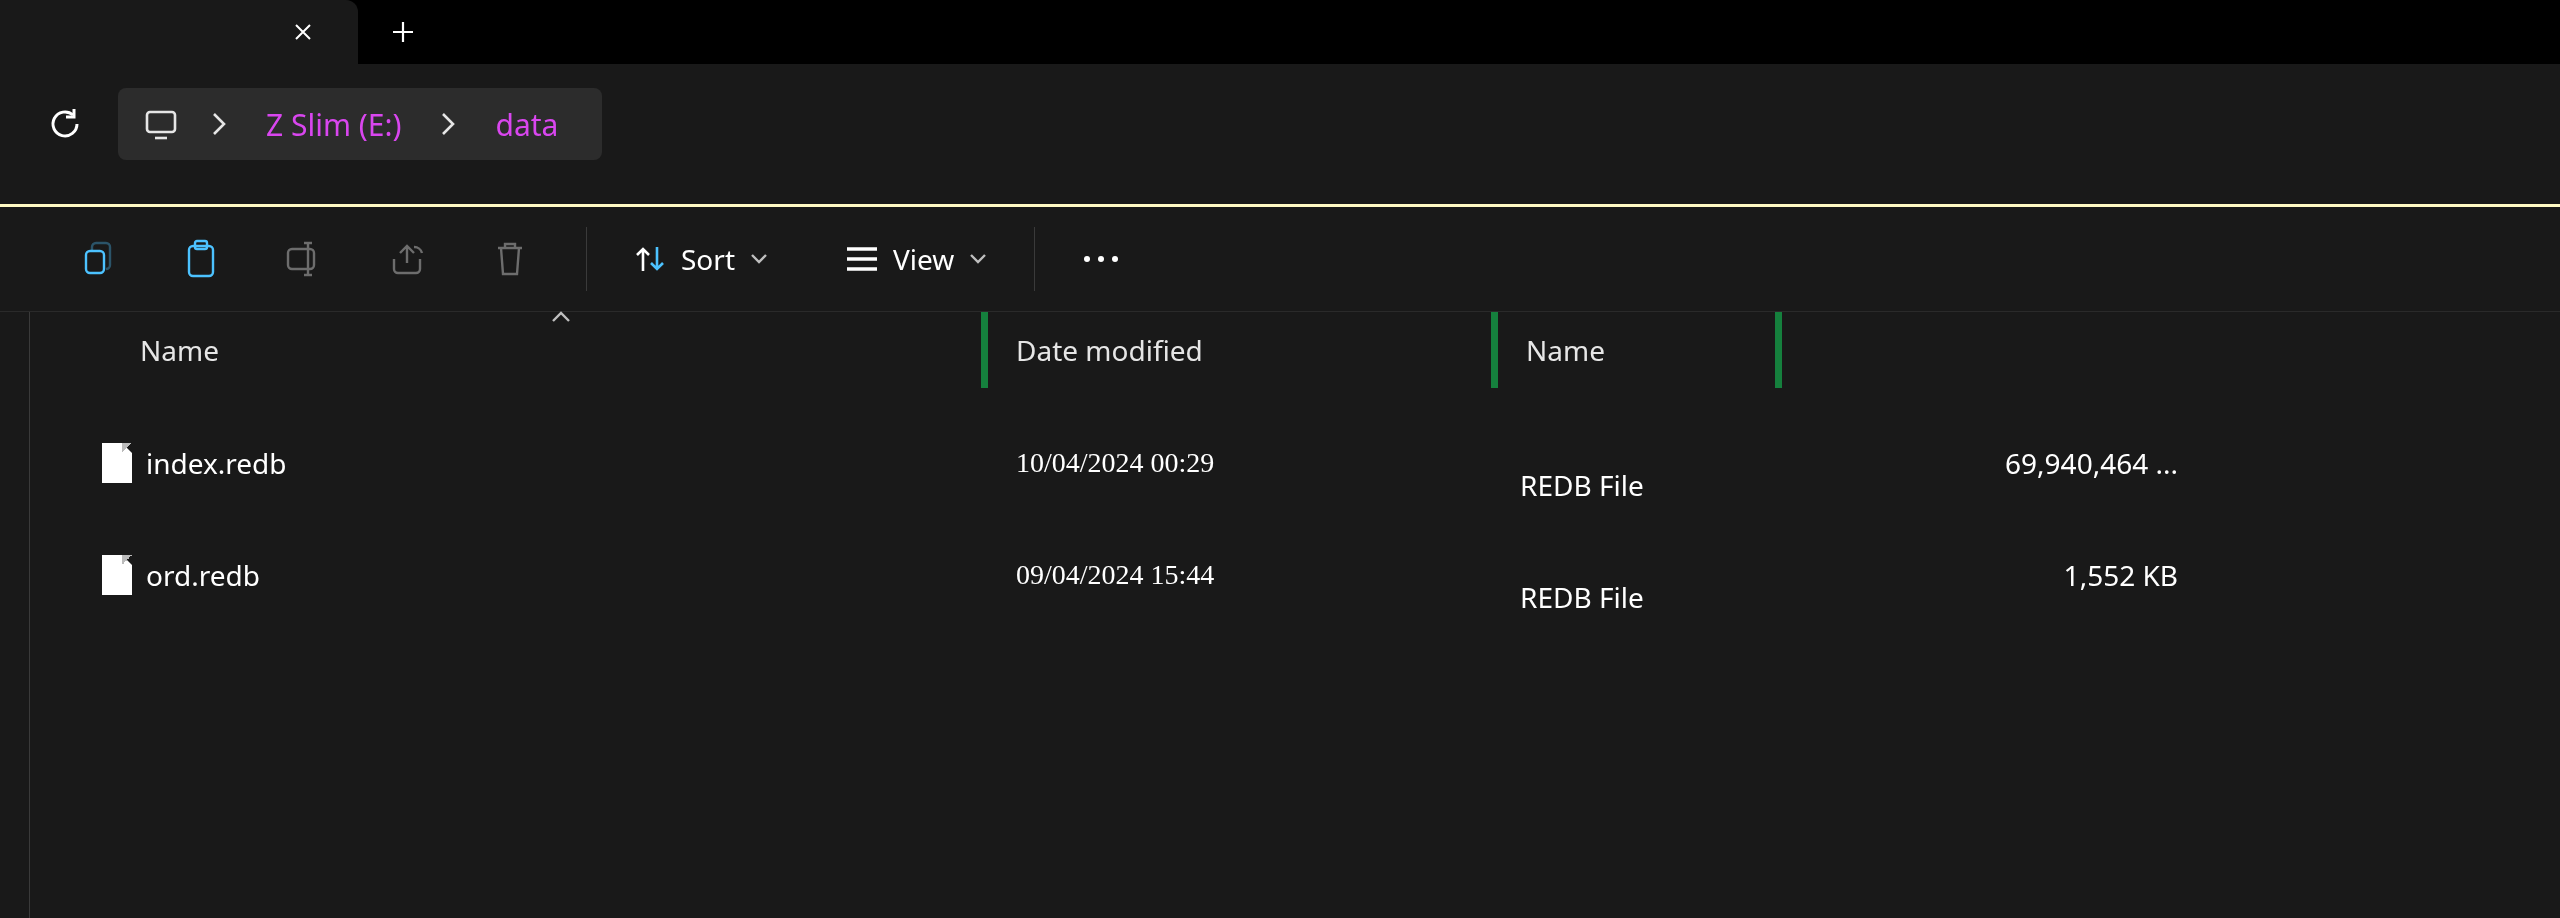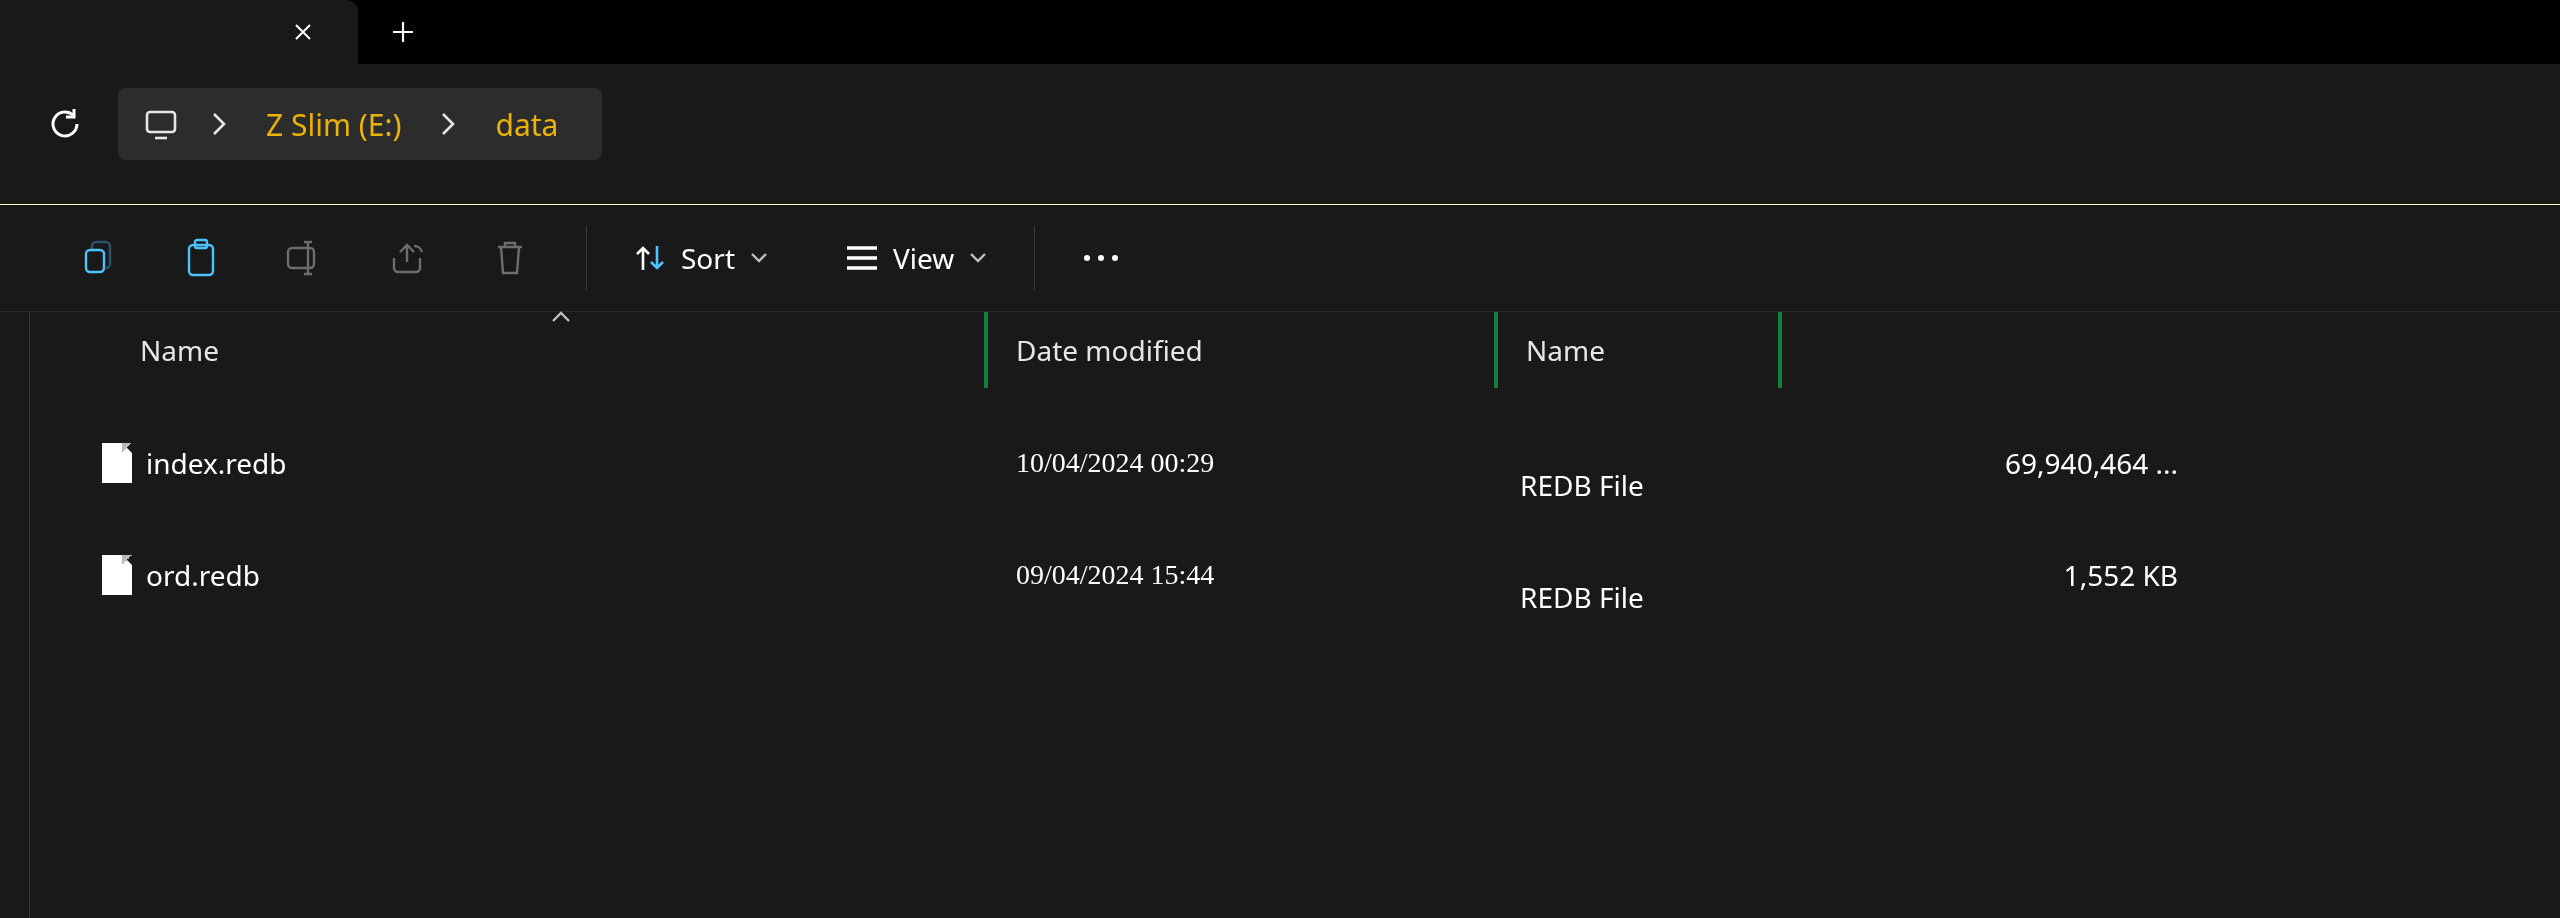--- a/index.html
+++ b/index.html
@@ -11,39 +11,39 @@
     .tab { width:358px; height:100%; display:flex; align-items:center; justify-content:flex-end; padding-right:40px; background:#191919; border-top-right-radius:12px; }
     .tab .x { width:30px; height:30px; display:flex; align-items:center; justify-content:center; color:#fff; border-radius:4px; }
     .addtab { width:90px; height:100%; display:flex; align-items:center; justify-content:center; color:#fff; }
 
     
     .addressbar { height:120px; display:flex; align-items:center; gap:18px; padding:0 30px; background:#191919; }
     .refresh { width:70px; height:70px; display:flex; align-items:center; justify-content:center; border-radius:8px; }
     .crumbs { flex:0 0 auto; display:flex; align-items:center; gap:0; height:72px; background:#2c2c2c; border-radius:8px; padding:0 26px 0 14px; }
     .crumb-icon, .crumb-sep { width:58px; height:72px; display:flex; align-items:center; justify-content:center; color:#cfcfcf; }
     .crumb-icon { color:#d8d8d8; }
-    .crumb-text { padding:0 18px; color:#eab308; font-size:30px; display:flex; align-items:center; height:72px; }
-
-    
-    .toolbar { height:108px; margin-top:20px; display:flex; align-items:center; padding-left:50px; gap:0; border-top:1px solid #fef9c3; border-bottom:1px solid #2a2a2a; }
+    .crumb-text { padding:0 18px; color:#d946ef; font-size:30px; display:flex; align-items:center; height:72px; }
+
+    
+    .toolbar { height:108px; margin-top:20px; display:flex; align-items:center; padding-left:50px; gap:0; border-top:3px solid #fef9c3; border-bottom:1px solid #2a2a2a; }
     .tbtn { width:96px; height:72px; display:flex; align-items:center; justify-content:center; color:#4cc2ff; }
     .tbtn.dis { color:#6d6d6d; }
     .tsep { width:1px; height:64px; background:#3a3a3a; margin:0 28px; }
     .tmenu { height:72px; display:flex; align-items:center; gap:14px; padding:0 18px; color:#fff; }
     .tmenu .lbl { font-size:28px; }
     .tmenu .chev { color:#bfbfbf; }
     .tmenu .pre { color:#fff; }
 
     
     .filepane { display:flex; }
     .gutter { width:30px; border-right:1px solid #3a3a3a; height:660px; }
     .list { flex:1; }
 
     .headerrow { height:76px; display:flex; align-items:center; color:#e6e6e6; position:relative; }
-    .headerrow .col { border-right:4px solid #15803d; height:100%; display:flex; align-items:center; padding-left:28px; font-size:28px; }
+    .headerrow .col { border-right:7px solid #15803d; height:100%; display:flex; align-items:center; padding-left:28px; font-size:28px; }
     .sort-caret { position:absolute; left:520px; top:-2px; color:#bfbfbf; }
     .col.name { width:958px; padding-left:110px; }
     .col.date { width:510px; }
     .col.type { width:420px; }
     .col.size { width:284px; justify-content:flex-start; }
 
     .filerow { height:70px; display:flex; align-items:center; margin-top:40px; }
     .filerow + .filerow { margin-top:42px; }
     .cell { font-size:28px; color:#fff; }
     .cell.name { width:958px; display:flex; align-items:center; gap:14px; padding-left:72px; }

